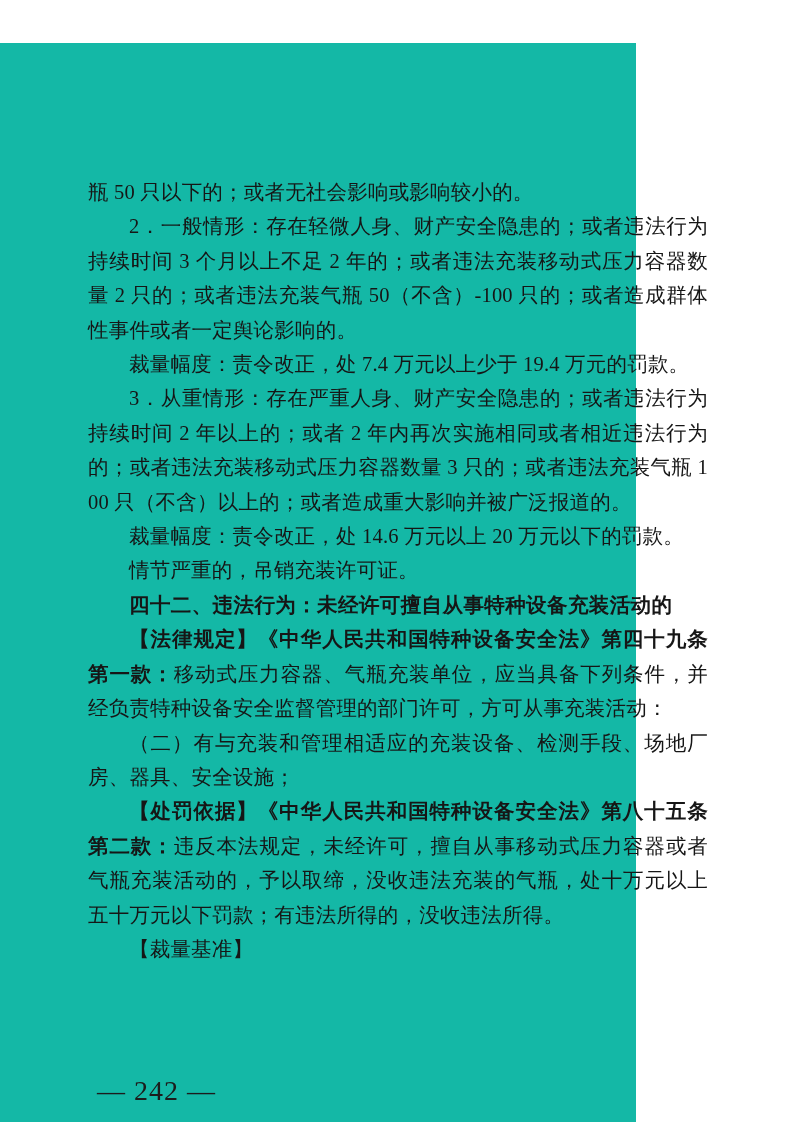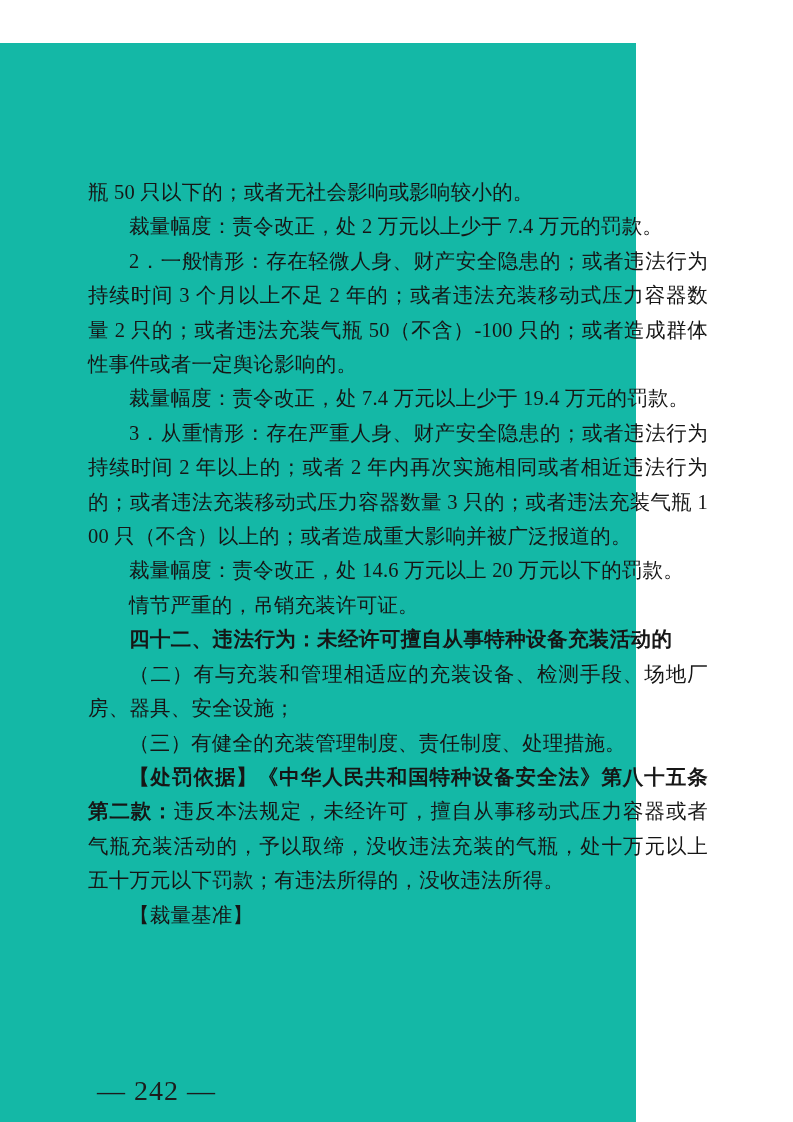--- a/index.html
+++ b/index.html
@@ -48,39 +48,40 @@
   }
 </style>
 </head>
 <body>
 
 <div class="page">
   <div class="content">
 
     <p class="no-indent">瓶 50 只以下的；或者无社会影响或影响较小的。</p>
 
-    <p>裁量幅度：责令改正，处 2 万元以上少于 7.4 万元的罚款。</p>
 
     <p>2．一般情形：存在轻微人身、财产安全隐患的；或者违法行为持续时间 3 个月以上不足 2 年的；或者违法充装移动式压力容器数量 2 只的；或者违法充装气瓶 50（不含）-100 只的；或者造成群体性事件或者一定舆论影响的。</p>
 
     <p>裁量幅度：责令改正，处 7.4 万元以上少于 19.4 万元的罚款。</p>
 
     <p>3．从重情形：存在严重人身、财产安全隐患的；或者违法行为持续时间 2 年以上的；或者 2 年内再次实施相同或者相近违法行为的；或者违法充装移动式压力容器数量 3 只的；或者违法充装气瓶 100 只（不含）以上的；或者造成重大影响并被广泛报道的。</p>
 
     <p>裁量幅度：责令改正，处 14.6 万元以上 20 万元以下的罚款。</p>
 
     <p>情节严重的，吊销充装许可证。</p>
 
     <p class="heading-hei">四十二、违法行为：未经许可擅自从事特种设备充装活动的</p>
 
+    <p>
+      <span class="lead-bold">【法律规定】《中华人民共和国特种设备安全法》第四十九条第一款：</span><span>移动式压力容器、气瓶充装单位，应当具备下列条件，并经负责特种设备安全监督管理的部门许可，方可从事充装活动：</span>
+    </p>
 
 
     <p>（二）有与充装和管理相适应的充装设备、检测手段、场地厂房、器具、安全设施；</p>
 
-    <p>（三）有健全的充装管理制度、责任制度、处理措施。</p>
 
     <p>
       <span class="lead-bold">【处罚依据】《中华人民共和国特种设备安全法》第八十五条第二款：</span><span>违反本法规定，未经许可，擅自从事移动式压力容器或者气瓶充装活动的，予以取缔，没收违法充装的气瓶，处十万元以上五十万元以下罚款；有违法所得的，没收违法所得。</span>
     </p>
 
     <p class="heading-bracket">【裁量基准】</p>
 
   </div>
 
   <div class="footer">— 242 —</div>

